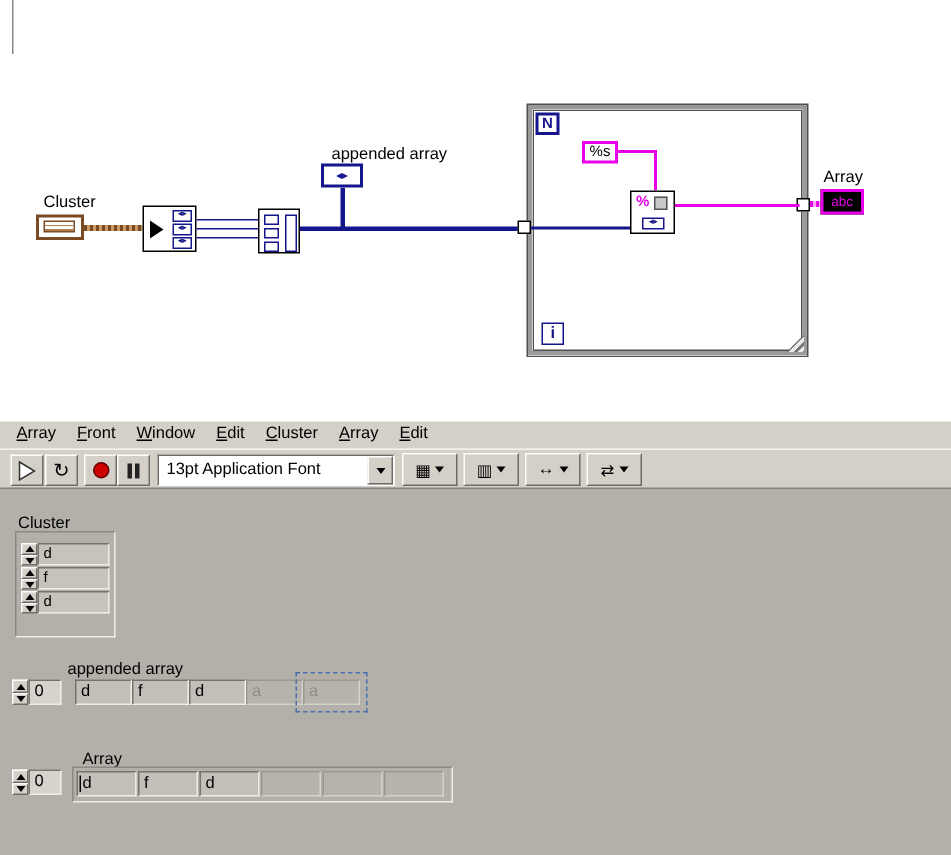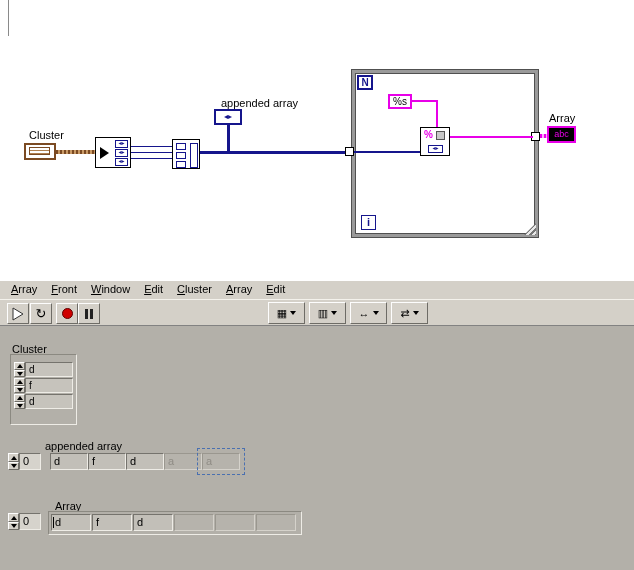--- a/index.html
+++ b/index.html
@@ -110,20 +110,26 @@
     </div>
     <div class="tbtn raised" style="left:56px;top:3px;width:22px;height:21px;">
       <div style="width:11px;height:11px;border-radius:50%;background:#cf0000;border:1px solid #600000;"></div>
     </div>
     <div class="tbtn raised" style="left:78px;top:3px;width:22px;height:21px;">
       <div style="display:flex;gap:2px;">
         <div style="width:3px;height:10px;background:#222;"></div>
         <div style="width:3px;height:10px;background:#222;"></div>
       </div>
     </div>
+    <div class="abs sunk" style="left:105px;top:3px;width:158px;height:21px;background:#ffffff;">
+      <span style="position:absolute;left:5px;top:3px;font-size:11px;">13pt Application Font</span>
+      <div class="raised" style="position:absolute;right:0;top:0;width:17px;height:19px;display:flex;align-items:center;justify-content:center;">
+        <div class="tri-d"></div>
+      </div>
+    </div>
     <div class="tbtn raised" style="left:268px;top:2px;width:37px;height:22px;">
       <span style="font-size:11px;">▦</span>
       <div class="tri-d"></div>
     </div>
     <div class="tbtn raised" style="left:309px;top:2px;width:37px;height:22px;">
       <span style="font-size:11px;">▥</span>
       <div class="tri-d"></div>
     </div>
     <div class="tbtn raised" style="left:350px;top:2px;width:37px;height:22px;">
       <span style="font-size:11px;">↔</span>

